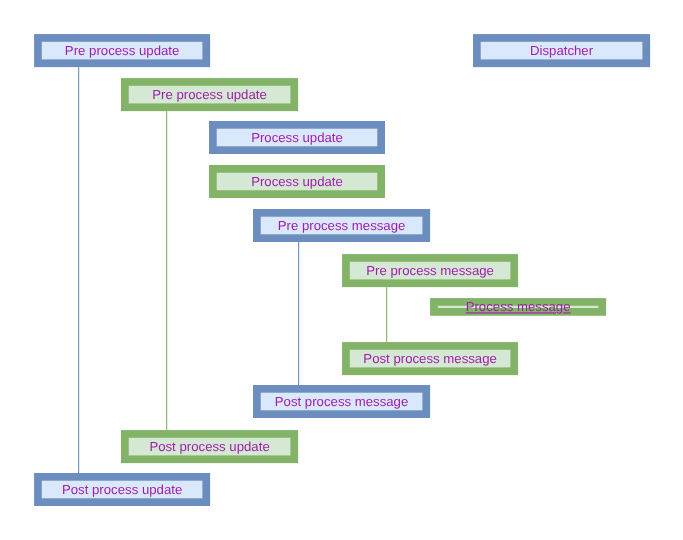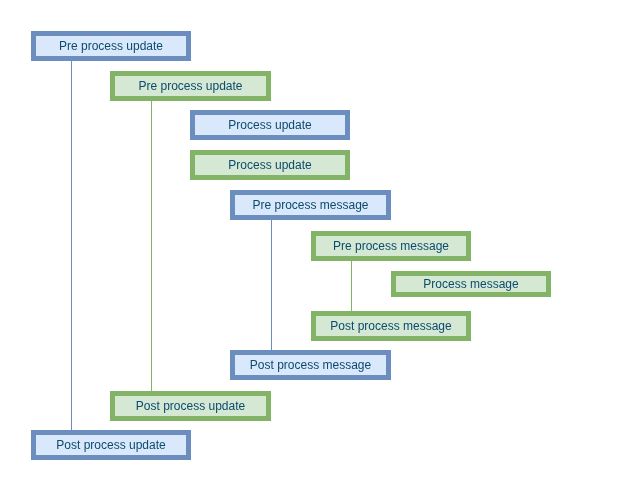--- a/index.html
+++ b/index.html
@@ -11,26 +11,26 @@
     position: relative;
     width: 621px;
     height: 491px;
     background: #ffffff;
     overflow: hidden;
     font-family: "Liberation Sans", "DejaVu Sans", sans-serif;
   }
   .node {
     position: absolute;
     box-sizing: border-box;
-    border: 5px solid #ef4444;
+    border: 7px solid #ef4444;
     display: flex;
     align-items: center;
     justify-content: center;
     font-size: 12px;
-    color: #0c4a6e;
+    color: #a21caf;
     text-align: center;
     white-space: nowrap;
   }
   .connector {
     position: absolute;
     width: 1px;
   }
 </style>
 </head>
 <body>
@@ -51,28 +51,31 @@
     </div>
     <div class="node" style="left: 190px; top: 150px; width: 160px; height: 30px; background: rgb(213, 232, 212); border-color: rgb(130, 179, 102);">
       <span>Process update</span>
     </div>
     <div class="node" style="left: 230px; top: 190px; width: 161px; height: 30px; background: rgb(218, 232, 252); border-color: rgb(108, 142, 191);">
       <span>Pre process message</span>
     </div>
     <div class="node" style="left: 311px; top: 231px; width: 160px; height: 30px; background: rgb(213, 232, 212); border-color: rgb(130, 179, 102);">
       <span>Pre process message</span>
     </div>
-    <div class="node" style="left: 391px; top: 271px; width: 160px; height: 26px; background: rgb(213, 232, 212); border-color: rgb(130, 179, 102);">
+    <div class="node" style="left: 391px; top: 271px; width: 160px; height: 16px; background: rgb(213, 232, 212); border-color: rgb(130, 179, 102); text-decoration: underline;">
       <span>Process message</span>
     </div>
     <div class="node" style="left: 311px; top: 311px; width: 160px; height: 30px; background: rgb(213, 232, 212); border-color: rgb(130, 179, 102);">
       <span>Post process message</span>
     </div>
     <div class="node" style="left: 230px; top: 350px; width: 161px; height: 30px; background: rgb(218, 232, 252); border-color: rgb(108, 142, 191);">
       <span>Post process message</span>
     </div>
     <div class="node" style="left: 110px; top: 391px; width: 161px; height: 30px; background: rgb(213, 232, 212); border-color: rgb(130, 179, 102);">
       <span>Post process update</span>
     </div>
     <div class="node" style="left: 31px; top: 430px; width: 160px; height: 30px; background: rgb(218, 232, 252); border-color: rgb(108, 142, 191);">
       <span>Post process update</span>
     </div>
+    <div class="node" style="left: 430px; top: 31px; width: 161px; height: 30px; background: rgb(218, 232, 252); border-color: rgb(108, 142, 191);">
+      <span>Dispatcher</span>
+    </div>
   </div>
 
 </body></html>

